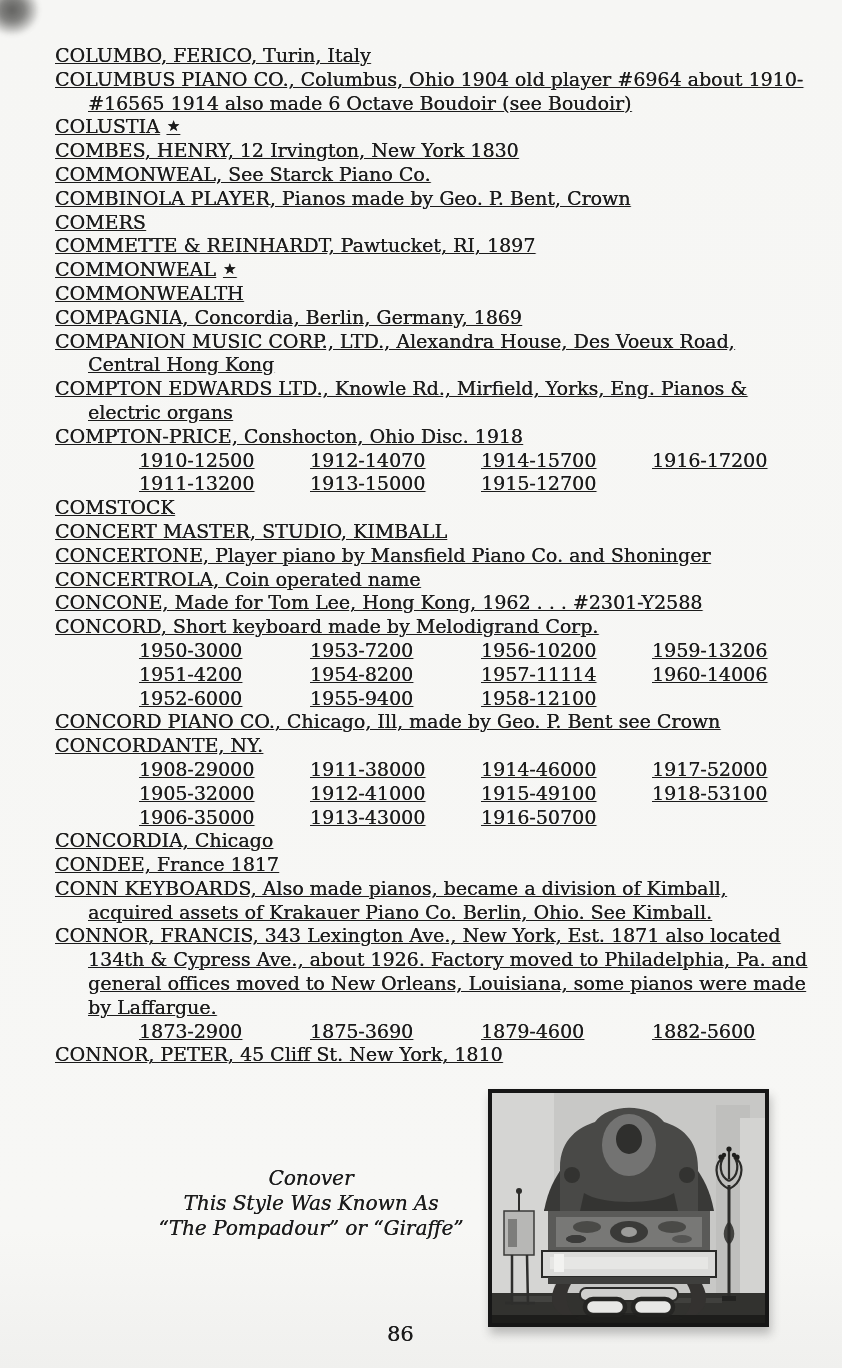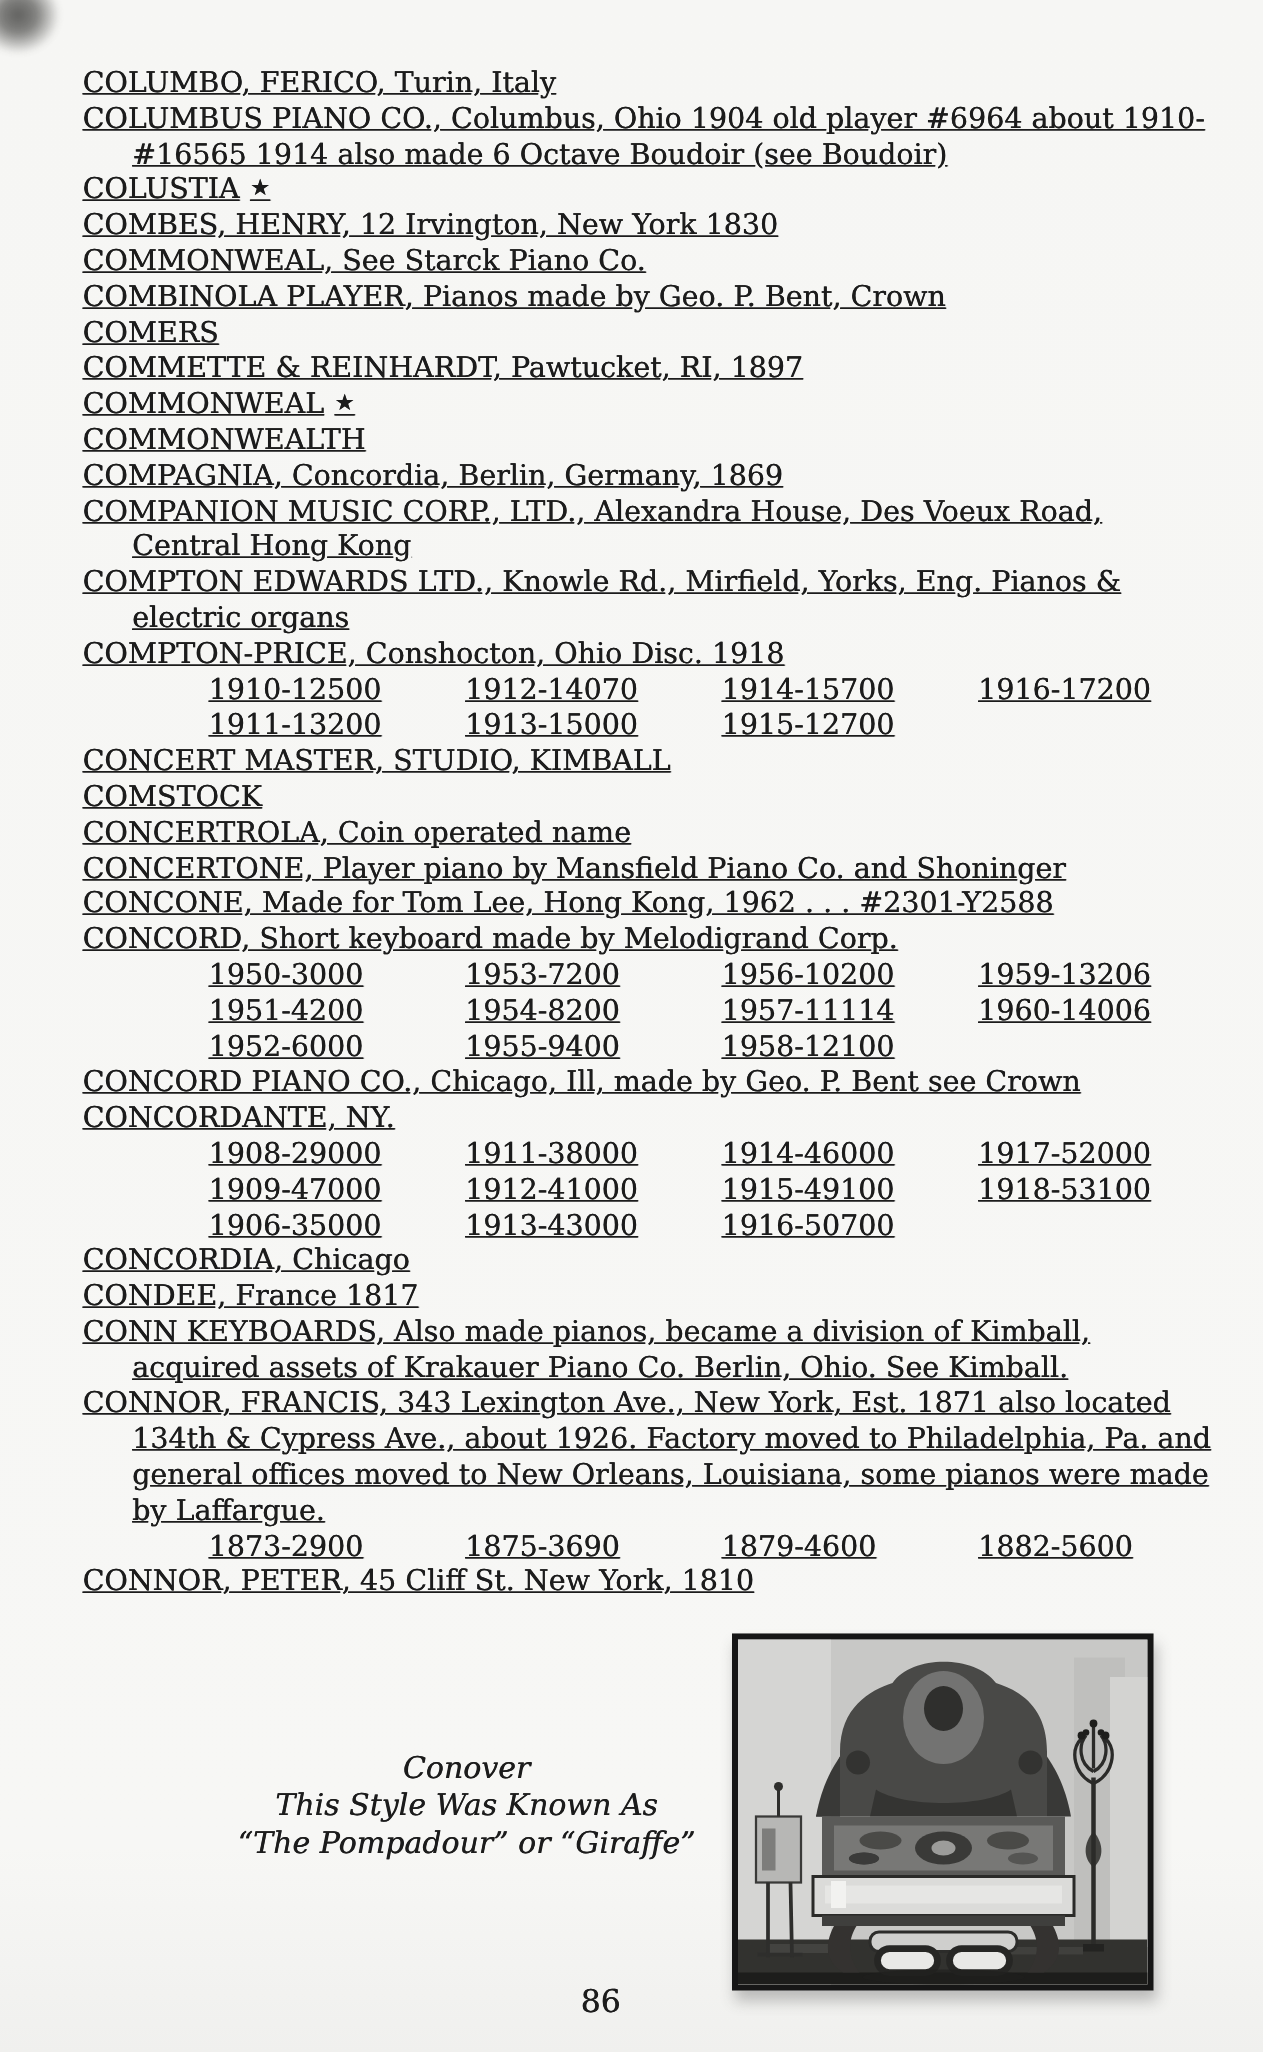--- a/index.html
+++ b/index.html
@@ -75,24 +75,24 @@
         <span class="cell">1910-12500</span>
         <span class="cell">1912-14070</span>
         <span class="cell">1914-15700</span>
         <span class="cell">1916-17200</span>
       </div>
       <div class="line serials">
         <span class="cell">1911-13200</span>
         <span class="cell">1913-15000</span>
         <span class="cell">1915-12700</span>
       </div>
+      <div class="line entry"><span>COMSTOCK</span></div>
       <div class="line entry"><span>CONCERT MASTER, STUDIO, KIMBALL</span></div>
-      <div class="line entry"><span>COMSTOCK</span></div>
+      <div class="line entry"><span>CONCERTONE, Player piano by Mansfield Piano Co. and Shoninger</span></div>
       <div class="line entry"><span>CONCERTROLA, Coin operated name</span></div>
-      <div class="line entry"><span>CONCERTONE, Player piano by Mansfield Piano Co. and Shoninger</span></div>
       <div class="line entry"><span>CONCONE, Made for Tom Lee, Hong Kong, 1962 . . . #2301-Y2588</span></div>
       <div class="line entry"><span>CONCORD, Short keyboard made by Melodigrand Corp.</span></div>
       <div class="line serials">
         <span class="cell">1950-3000</span>
         <span class="cell">1953-7200</span>
         <span class="cell">1956-10200</span>
         <span class="cell">1959-13206</span>
       </div>
       <div class="line serials">
         <span class="cell">1951-4200</span>
@@ -107,21 +107,21 @@
       </div>
       <div class="line entry"><span>CONCORD PIANO CO., Chicago, Ill, made by Geo. P. Bent see Crown</span></div>
       <div class="line entry"><span>CONCORDANTE, NY.</span></div>
       <div class="line serials">
         <span class="cell">1908-29000</span>
         <span class="cell">1911-38000</span>
         <span class="cell">1914-46000</span>
         <span class="cell">1917-52000</span>
       </div>
       <div class="line serials">
-        <span class="cell">1909-47000</span>
+        <span class="cell">1905-32000</span>
         <span class="cell">1912-41000</span>
         <span class="cell">1915-49100</span>
         <span class="cell">1918-53100</span>
       </div>
       <div class="line serials">
         <span class="cell">1906-35000</span>
         <span class="cell">1913-43000</span>
         <span class="cell">1916-50700</span>
       </div>
       <div class="line entry"><span>CONCORDIA, Chicago</span></div>

